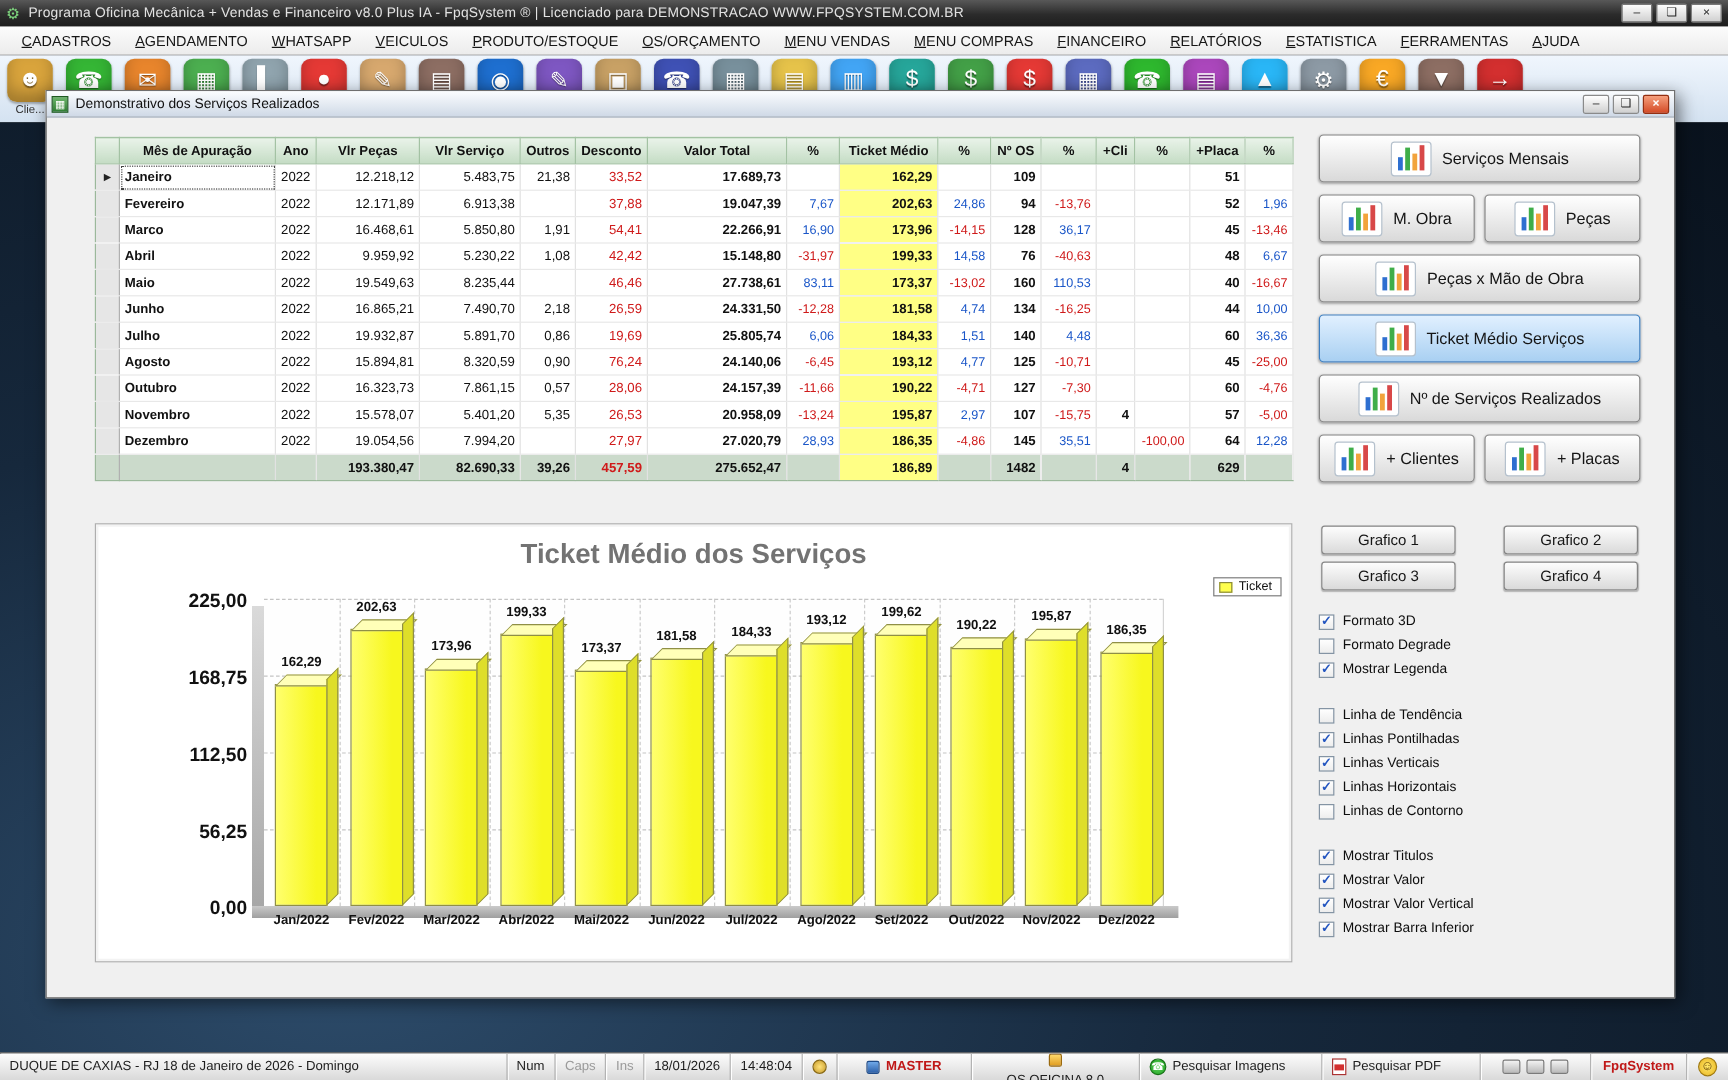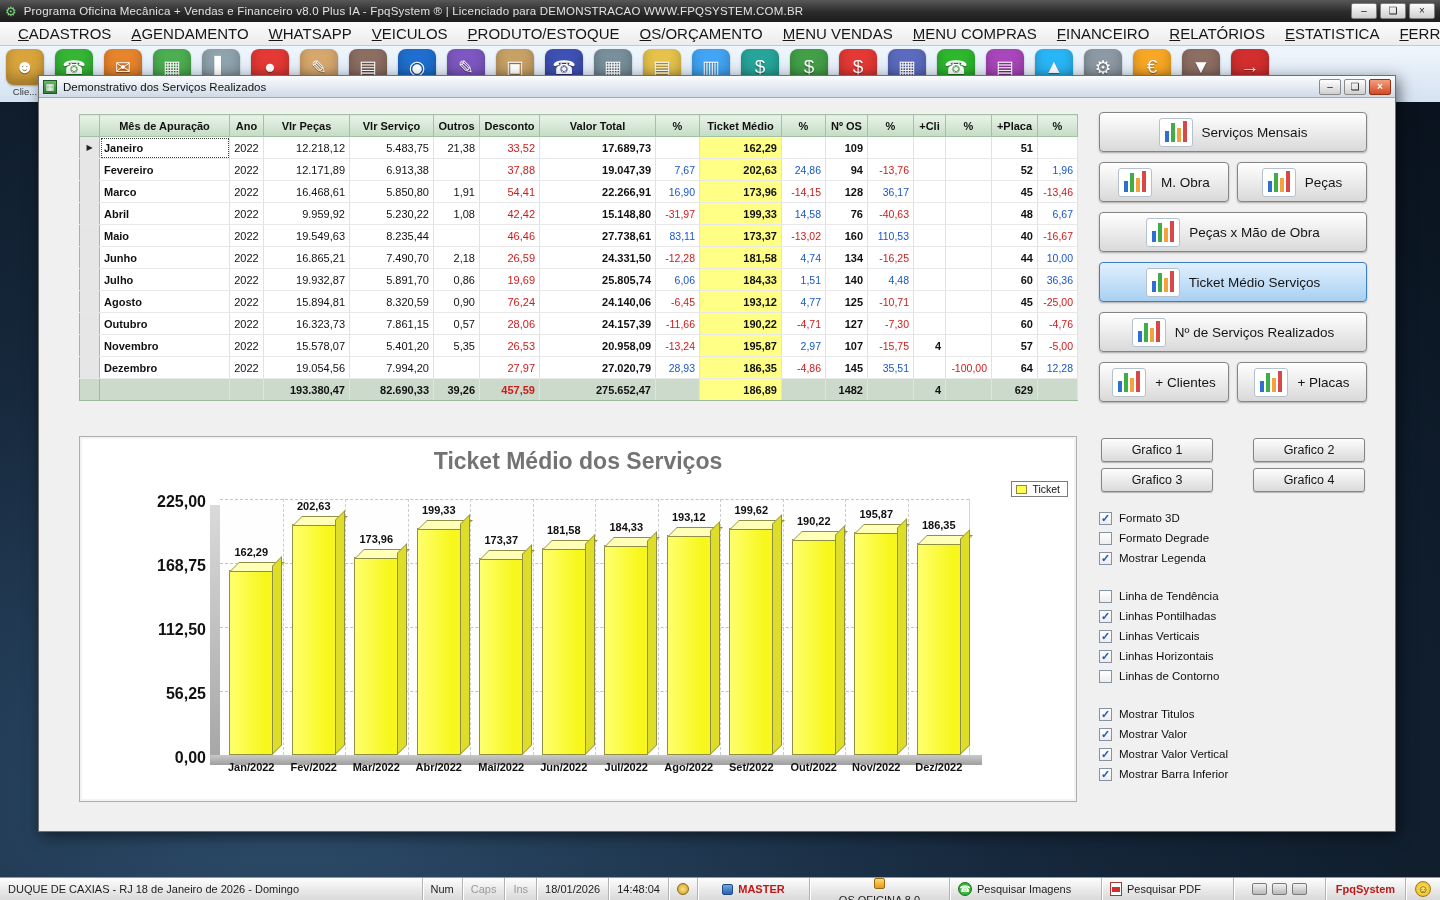--- a/index.html
+++ b/index.html
@@ -12,21 +12,21 @@
     background:linear-gradient(#585858,#2b2b2b 55%,#1d1d1d); display:flex; align-items:center; padding:0 5px; }
   .app-icon { color:#7ed67e; font-size:13px; margin-right:7px; }
   .title-text { color:#e2e2e2; font-size:11.5px; letter-spacing:.2px; }
   .winbtns { margin-left:auto; display:flex; gap:3px; }
   .wbtn { width:26px; height:16px; background:linear-gradient(#fdfdfd,#cfcfcf); border:1px solid #7d7d7d;
     border-radius:2px; font-size:10px; line-height:13px; text-align:center; color:#222; }
 
   .menubar { position:absolute; top:22px; left:0; right:0; height:24px;
     background:linear-gradient(#fcfcfc,#ececec); border-bottom:1px solid #c9c9c9;
     display:flex; align-items:center; padding:0 8px; }
-  .menu-item { font-size:15px; color:#161616; padding:3px 10px; white-space:nowrap; }
+  .menu-item { font-size:12px; color:#161616; padding:3px 10px; white-space:nowrap; }
   .menu-item::first-letter { text-decoration:underline; }
 
   .toolbar { position:absolute; top:46px; left:0; right:0; height:56px;
     background:linear-gradient(#f0f6fd,#d4e2f1); display:flex; gap:5px; padding:3px 3px 0 3px; }
   .tool { width:44px; display:flex; flex-direction:column; align-items:center; }
   .tool-glyph { width:38px; height:36px; border-radius:8px; display:flex; align-items:center; justify-content:center;
     font-size:19px; color:#fff; text-shadow:0 1px 1px rgba(0,0,0,.45); box-shadow:inset 0 -8px 12px rgba(0,0,0,.25), 0 1px 2px rgba(0,0,0,.3); }
   .tool-caption { font-size:9.5px; color:#333; margin-top:1px; }
 
   .workspace { position:absolute; top:102px; bottom:23px; left:0; right:0;

